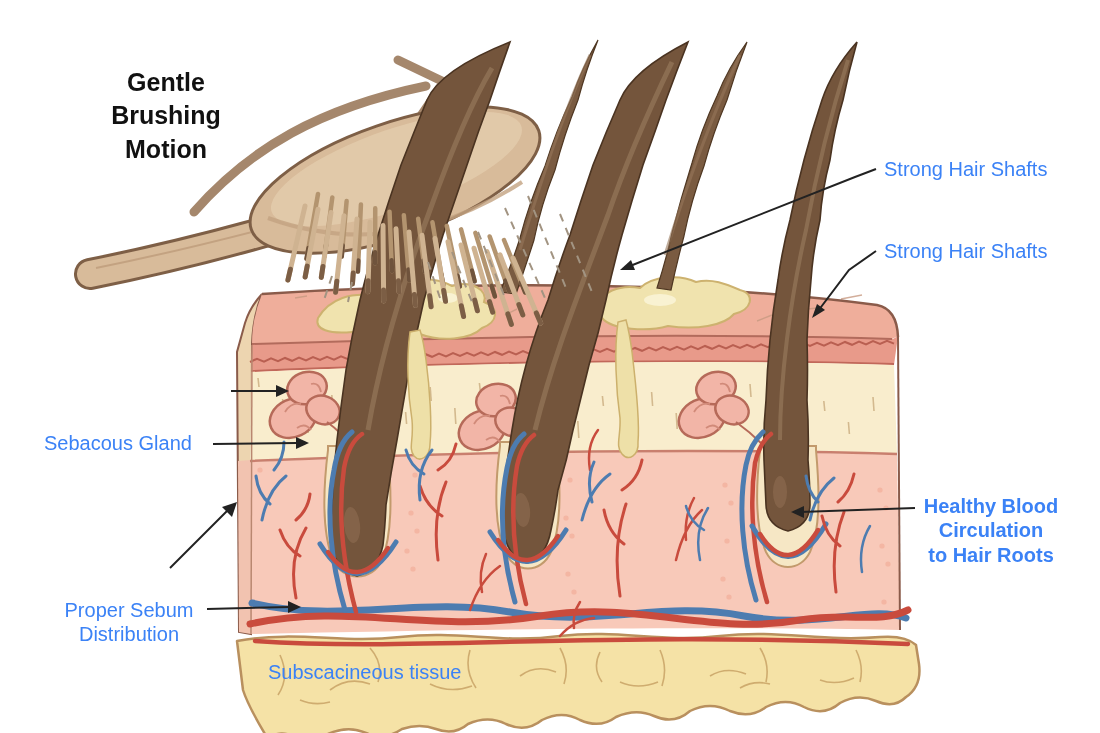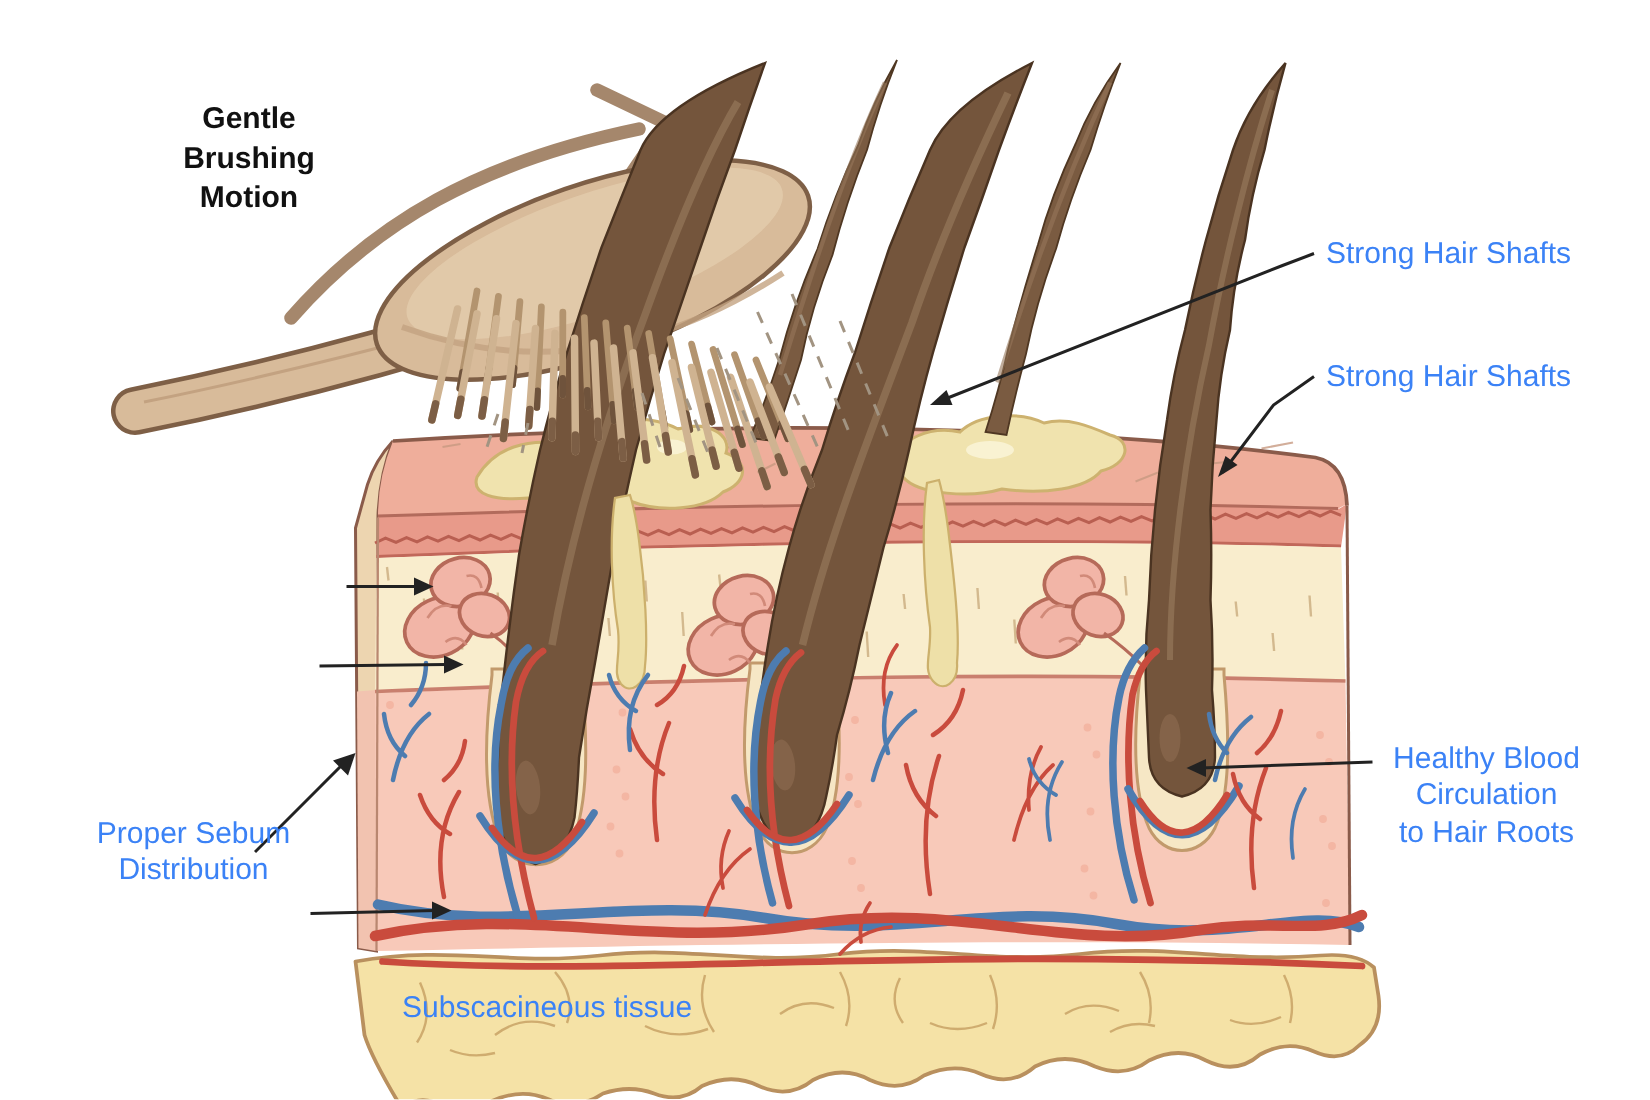--- a/index.html
+++ b/index.html
@@ -1,20 +1,20 @@
 <!DOCTYPE html>
 <html><head>
 <meta charset="utf-8">
 <style>
   html,body{margin:0;padding:0;background:#ffffff;}
   #stage{position:relative;width:1100px;height:733px;background:#ffffff;overflow:hidden;
          font-family:"Liberation Sans",sans-serif;}
   #art{position:absolute;left:0;top:0;}
   .lbl{position:absolute;font-size:20px;line-height:1.22;color:#3b82f6;white-space:pre-line;}
-  .lbl.bold{font-weight:700;font-size:20px;line-height:1.33;color:#111;}
+  .lbl.bold{font-weight:700;font-size:25px;line-height:1.33;color:#111;}
   .center{text-align:center;}
 </style>
 </head>
 <body>
 
 <div id="stage">
 
 <svg id="art" width="1100" height="733" viewBox="0 0 1100 733">
 
   <g>
@@ -339,22 +339,23 @@
 
   <div class="lbl bold center" style="left:86px;top:66px;width:160px;">Gentle
 Brushing
 Motion</div>
 
   <div class="lbl" style="left:884px;top:157px;">Strong Hair Shafts</div>
 
   <div class="lbl" style="left:884px;top:239px;">Strong Hair Shafts</div>
 
 
-
-  <div class="lbl center" style="left:29px;top:544px;width:200px;">Proper Sebum
+  <div class="lbl" style="left:44px;top:431px;">Sebacous Gland</div>
+
+  <div class="lbl center" style="left:29px;top:598px;width:200px;">Proper Sebum
 Distribution</div>
 
-  <div class="lbl center" style="left:891px;top:494px;width:200px;">Healthy Blood
+  <div class="lbl center" style="left:891px;top:494px;width:200px;font-weight:bold;">Healthy Blood
 Circulation
 to Hair Roots</div>
 
   <div class="lbl" style="left:268px;top:660px;">Subscacineous tissue</div>
 </div>
 
 </body></html>

